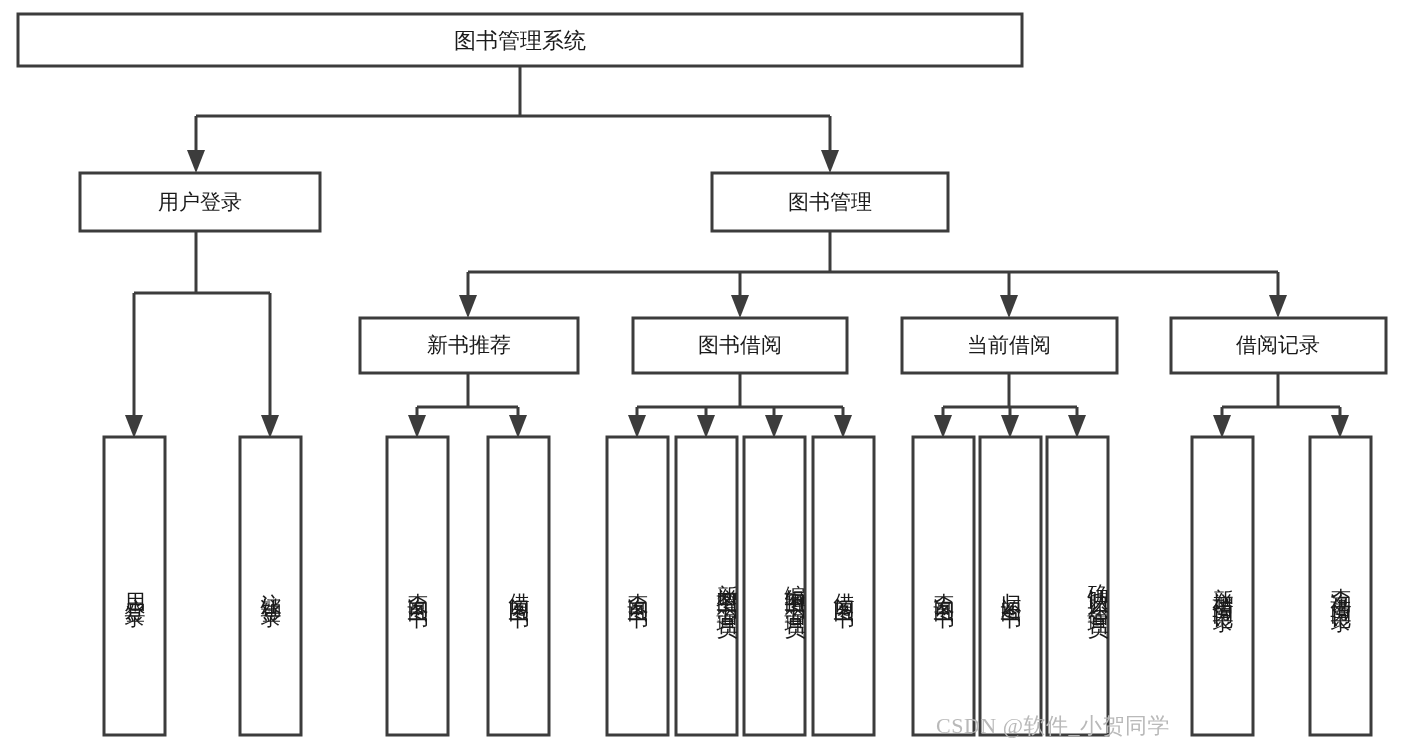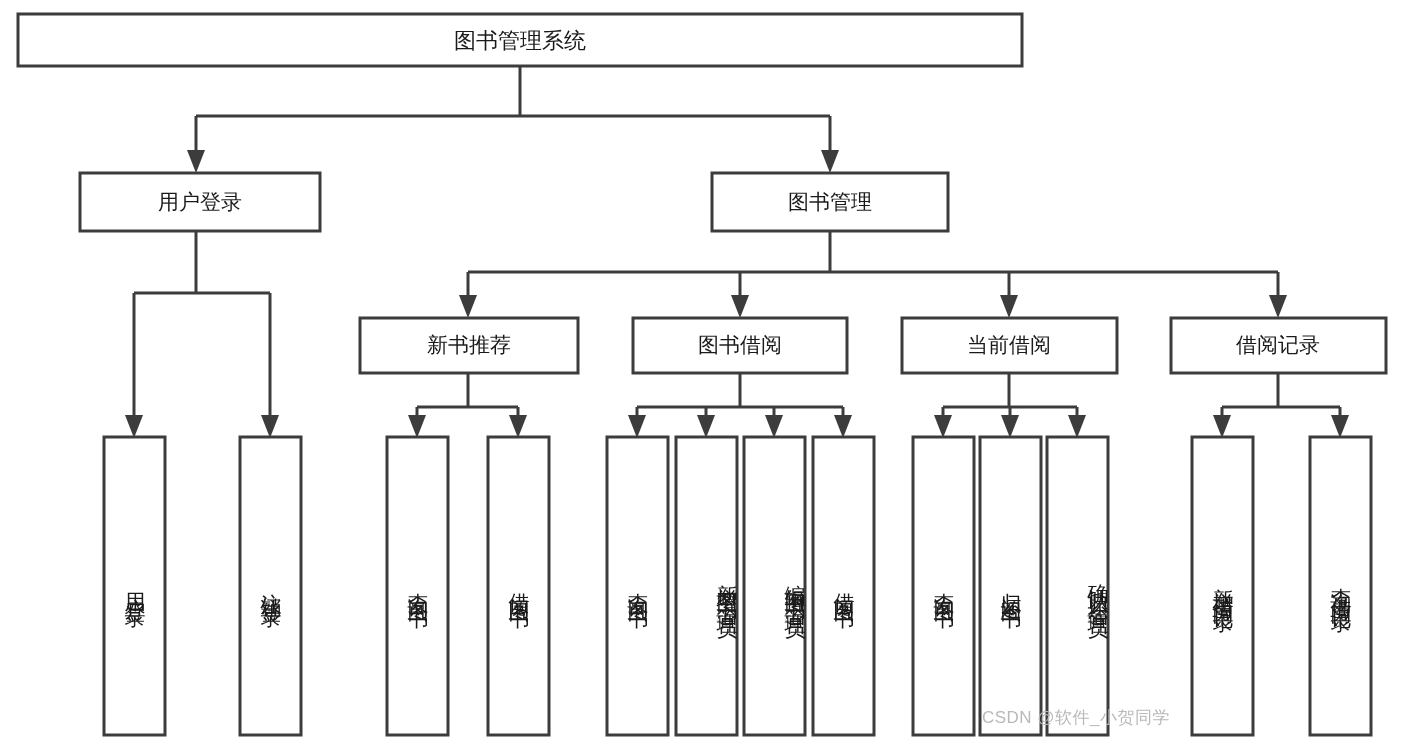--- a/index.html
+++ b/index.html
@@ -65,23 +65,23 @@
     font-size: 21px;
     line-height: 1.0;
     letter-spacing: 5px;
     color: #1a1a1a;
     pointer-events: none;
     white-space: nowrap;
   }
   .watermark {
     position: absolute;
     right: 8px;
-    bottom: 18px;
-    font-family: Liberation Sans, sans-serif;
-    font-size: 17px;
+    bottom: 6px;
+    font-family: Liberation Serif, serif;
+    font-size: 22px;
     color: #b9b9b9;
     letter-spacing: 0.5px;
     white-space: nowrap;
   }
 </style>
 </head>
 <body>
 
 <div id="diagram-root">
 

